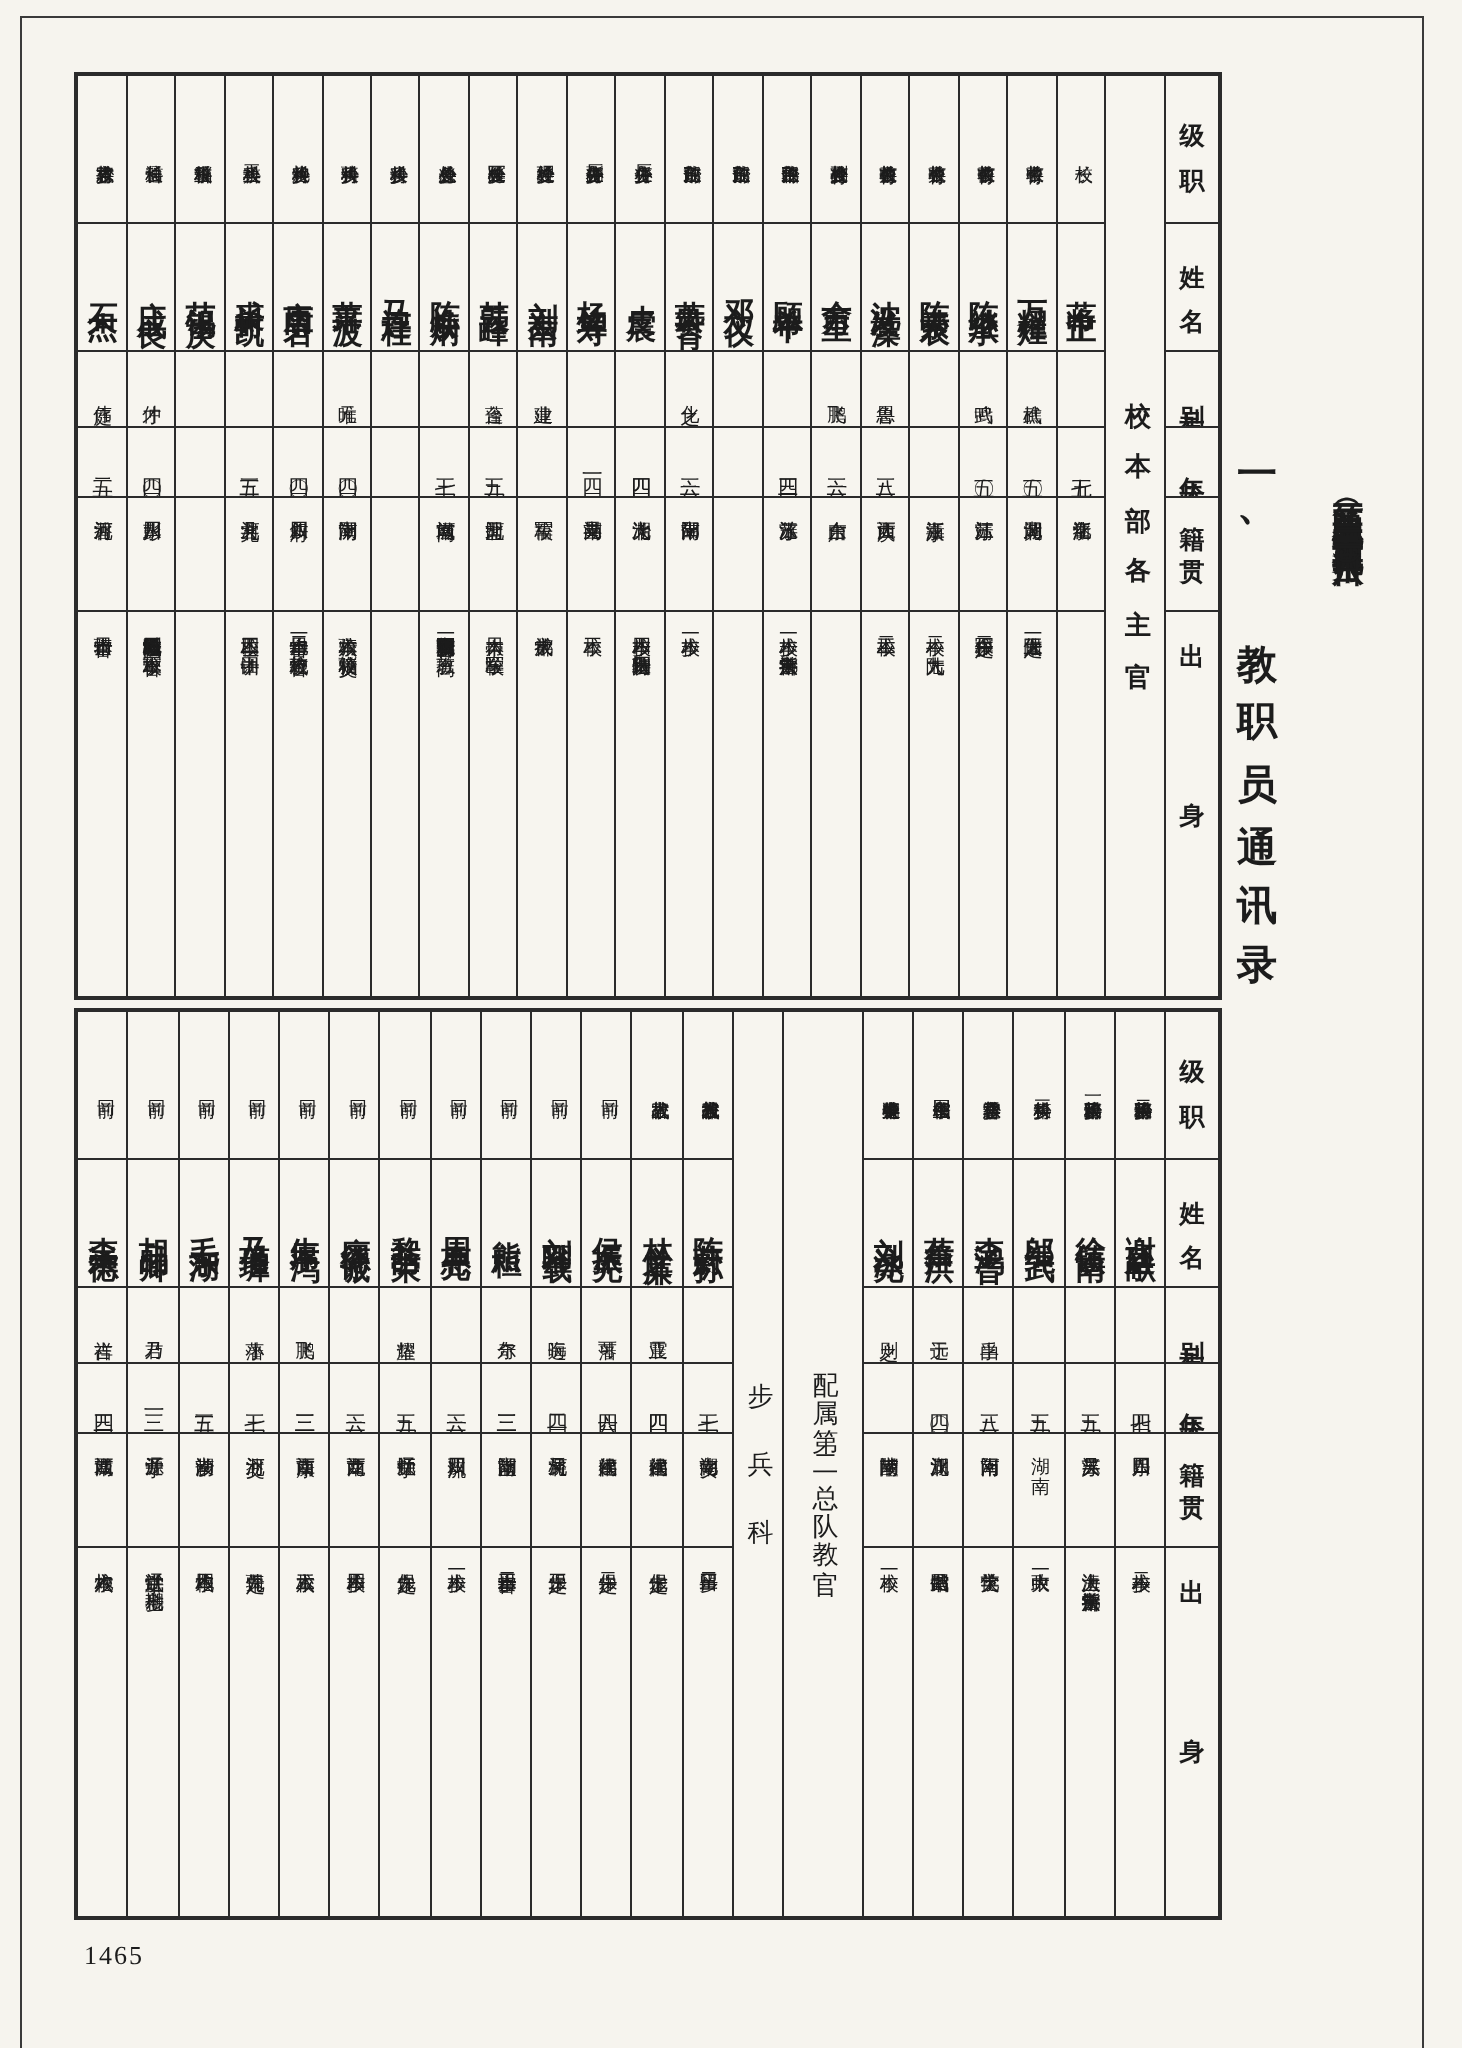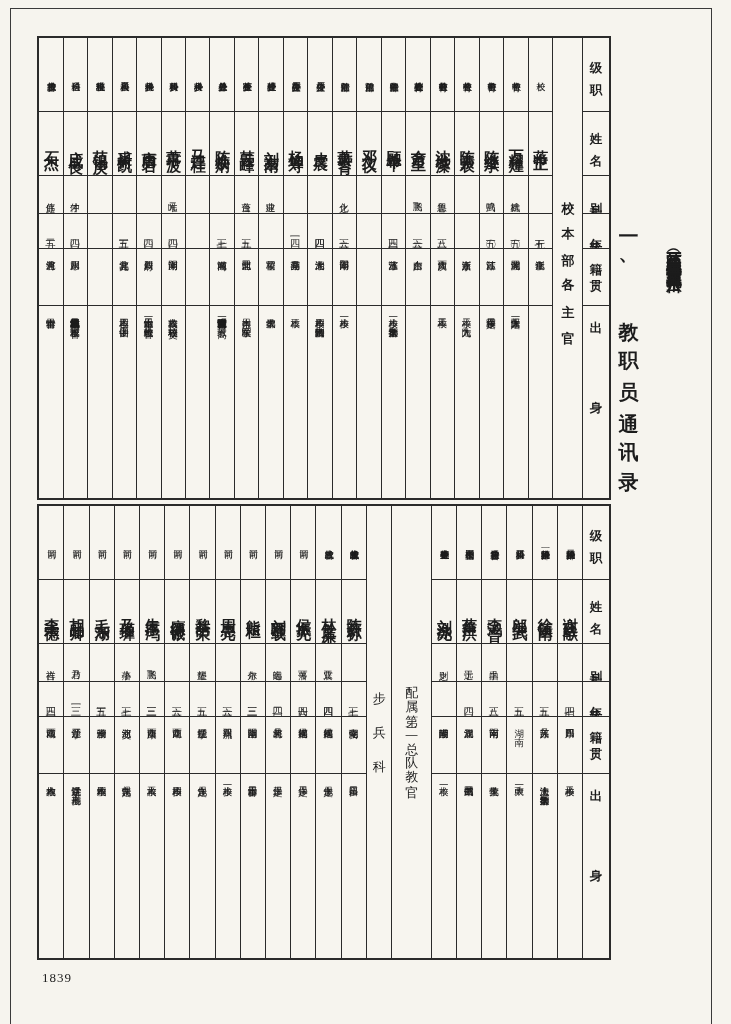--- a/index.html
+++ b/index.html
@@ -952,13 +952,13 @@
         <div class="cell c-native">
           <span>江西南城</span>
         </div>
         <div class="cell c-origin">
           <span>本校六炮</span>
         </div>
       </div>
     </div>
 </div>
 
-<div class="page-number">1839</div>
+<div class="page-number">1465</div>
 
 </body></html>

